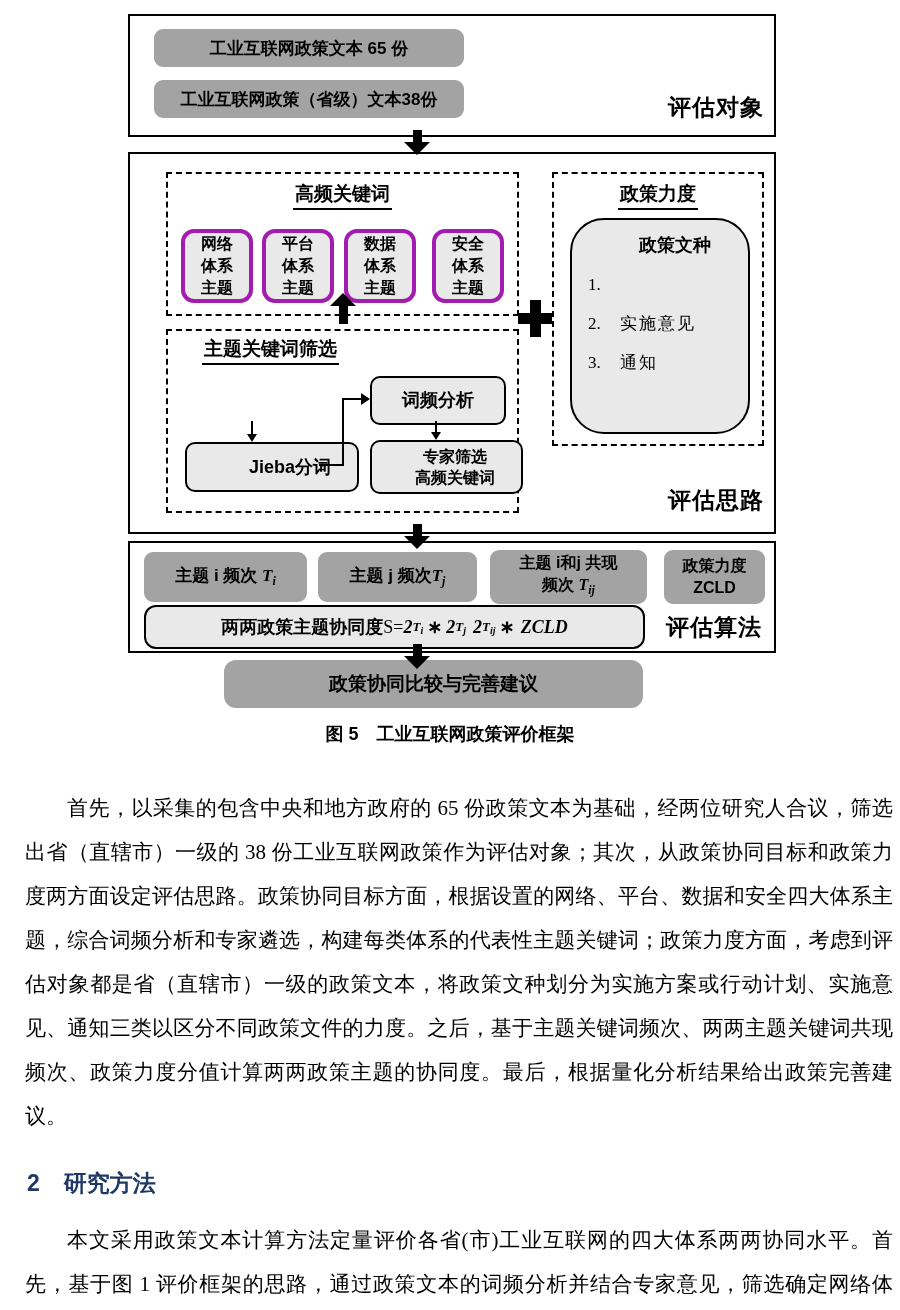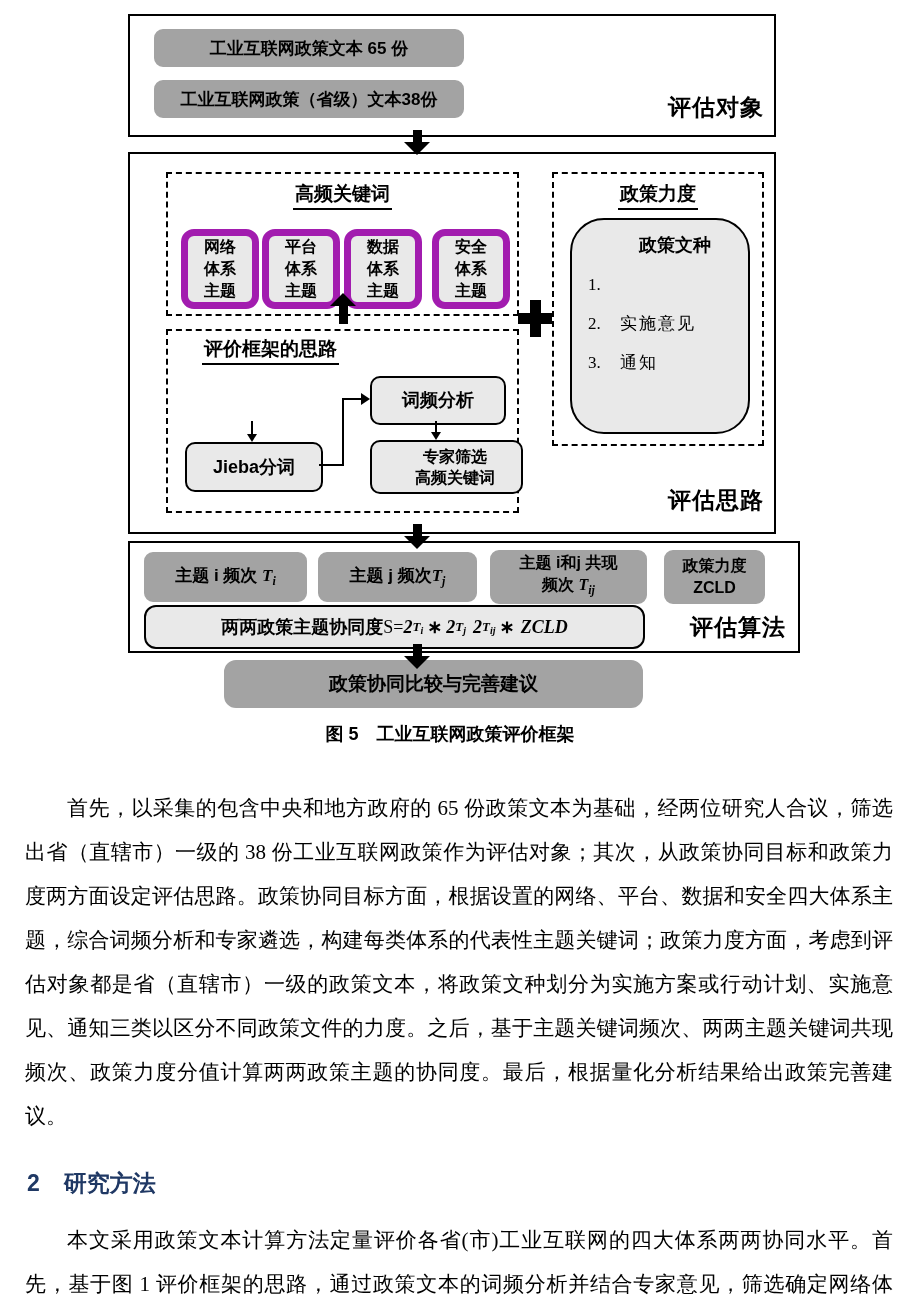--- a/index.html
+++ b/index.html
@@ -3,21 +3,21 @@
 <meta charset="utf-8">
 <style>
   html,body{margin:0;padding:0;background:#fff;}
   .page{position:relative;width:900px;height:1310px;background:#fff;overflow:hidden;
         font-family:"Liberation Sans",sans-serif;color:#000;}
   
   .figure{position:absolute;left:0;top:0;width:900px;height:788px;}
   .sec{position:absolute;border:2px solid #000;background:#fff;}
   #sec1{left:128px;top:14px;width:644px;height:119px;}
   #sec2{left:128px;top:152px;width:644px;height:378px;}
-  #sec3{left:128px;top:541px;width:644px;height:108px;padding-left:24px;}
+  #sec3{left:128px;top:541px;width:644px;height:108px;}
   .pill{position:absolute;background:#a3a3a3;border:2px solid #a3a3a3;border-radius:9px;
         display:flex;align-items:center;justify-content:center;
         font-weight:bold;font-size:17px;text-align:center;}
   .seclabel{position:absolute;font-weight:bold;font-size:23px;letter-spacing:1px;}
   #sec1 .pb1{left:24px;top:13px;width:306px;height:34px;}
   #sec1 .pb2{left:24px;top:64px;width:306px;height:34px;}
   #sec1 .seclabel{right:10px;bottom:12px;}
   
   .barrow{position:absolute;width:26px;z-index:5;}
   .barrow .shaft{width:9px;height:12px;background:#000;margin:0 auto;}
@@ -25,21 +25,21 @@
   .uarrow{position:absolute;width:26px;z-index:5;}
   .uarrow .uhead{width:0;height:0;border-left:13px solid transparent;border-right:13px solid transparent;border-bottom:13px solid #000;}
   .uarrow .ushaft{width:9px;height:18px;background:#000;margin:0 auto;}
   
   .dashed{position:absolute;border:2px dashed #000;}
   #dashedA{left:36px;top:18px;width:349px;height:140px;}
   #dashedB{left:422px;top:18px;width:208px;height:270px;}
   #dashedC{left:36px;top:175px;width:349px;height:180px;}
   .gtitle{font-weight:bold;font-size:19px;border-bottom:2px solid #000;padding:0 2px 1px 2px;display:inline-block;}
   .gtitle-wrap{position:absolute;left:0;right:0;text-align:center;top:7px;}
-  .topic{position:absolute;top:55px;width:64px;height:66px;background:#E9E9E9;border:7px solid #a21caf;border-radius:13px;
+  .topic{position:absolute;top:55px;width:64px;height:66px;background:#E9E9E9;border:4px solid #a21caf;border-radius:13px;
          display:flex;align-items:center;justify-content:center;text-align:center;
          font-weight:bold;font-size:16px;line-height:22px;white-space:pre-line;}
   
   .plus{position:absolute;left:388px;top:146px;width:34px;height:37px;z-index:6;}
   .plus .pv{position:absolute;left:12px;top:0;width:11px;height:37px;background:#000;}
   .plus .ph{position:absolute;left:0;top:13px;width:34px;height:11px;background:#000;}
   
   .bigbox{position:absolute;left:16px;top:44px;width:176px;height:212px;background:#E9E9E9;
           border:2px solid #000;border-radius:34px;}
   .dt-title{text-align:center;margin-top:13px;font-weight:bold;font-size:18px;margin-left:30px;}
@@ -151,23 +151,23 @@
             </div>
             <div class="ps-item">
               <span class="ps-num">3.</span>
               <span class="ps-text">通知</span>
             </div>
           </div>
         </div>
       </div>
 
       <div class="dashed" id="dashedC">
-        <span class="gtitle gtitle-left">评价框架的思路</span>
+        <span class="gtitle gtitle-left">主题关键词筛选</span>
         <div class="node" style="left:202px;top:45px;width:132px;height:45px;">词频分析</div>
-        <div class="node" style="left:17px;top:111px;width:134px;height:46px;">Jieba分词</div>
+        <div class="node" style="left:17px;top:111px;width:134px;height:46px;padding-left:36px;">Jieba分词</div>
         <div class="node small" style="left:202px;top:109px;width:132px;height:50px;padding-left:17px;">专家筛选
 高频关键词</div>
         <div class="sarrow" style="left:83px;top:90px;height:13px;"></div>
         <div class="sarrow" style="left:267px;top:90px;height:11px;"></div>
         <div class="cline" style="left:151px;top:133px;width:25px;height:2px;"></div>
         <div class="cline" style="left:174px;top:67px;width:2px;height:68px;"></div>
         <div class="cline" style="left:176px;top:67px;width:17px;height:2px;"></div>
         <div class="rhead" style="left:193px;top:62px;"></div>
       </div>
 

